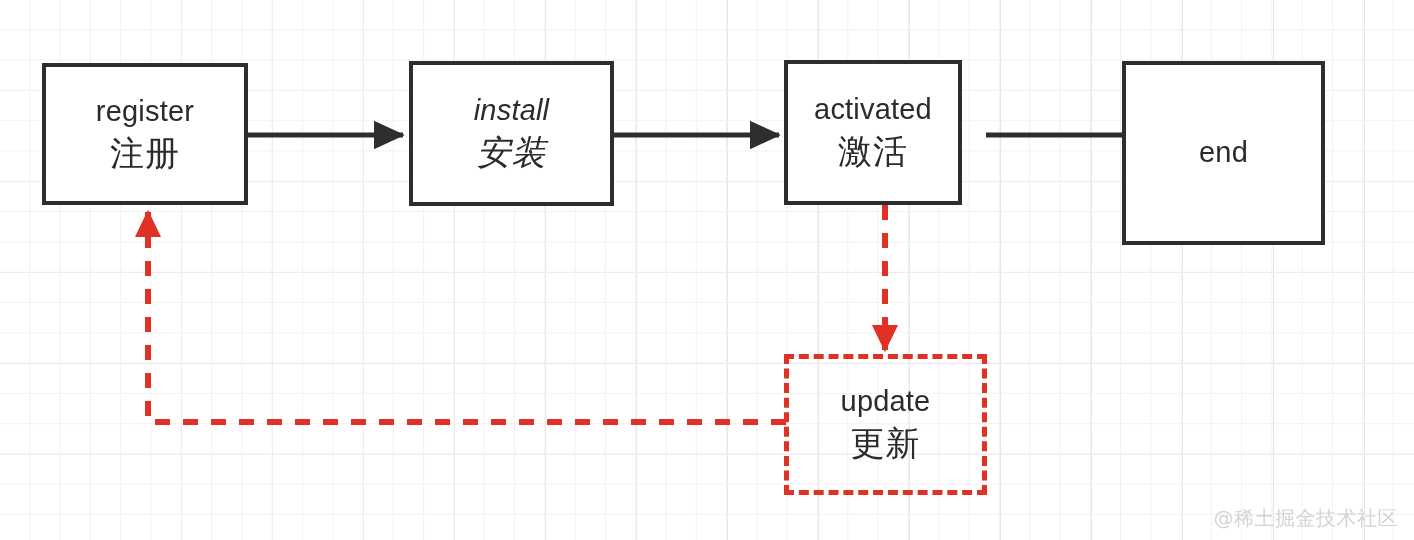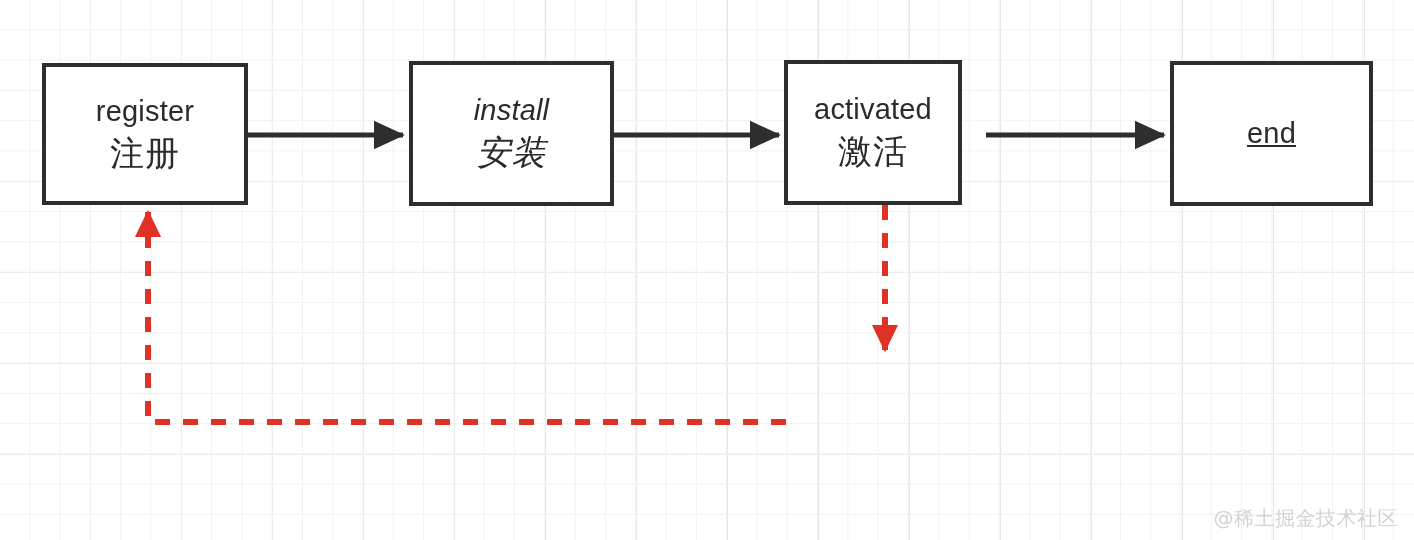--- a/index.html
+++ b/index.html
@@ -62,21 +62,21 @@
   .node .line-zh {
     font-size: 34px;
     font-weight: 400;
     letter-spacing: 1px;
     white-space: nowrap;
     margin-top: 2px;
   }
   #node-register { left: 42px;   top: 63px;  width: 206px; height: 142px; }
   #node-install  { left: 409px;  top: 61px;  width: 205px; height: 145px; font-style: italic; }
   #node-activated{ left: 784px;  top: 60px;  width: 178px; height: 145px; }
-  #node-end      { left: 1170px; top: 61px;  width: 203px; height: 145px; text-decoration: underline; }
+  #node-end      { left: 1122px; top: 61px;  width: 203px; height: 184px; }
   #node-update   { left: 784px;  top: 354px; width: 203px; height: 141px; }
 
   .watermark {
     position: absolute;
     right: 16px;
     bottom: 8px;
     font-size: 20px;
     color: #d3d3d3;
     letter-spacing: 0.5px;
     white-space: nowrap;
@@ -121,16 +121,20 @@
 
   <div class="node solid" id="node-activated">
     <span class="line-en">activated</span>
     <span class="line-zh">激活</span>
   </div>
 
   <div class="node solid" id="node-end">
     <span class="line-en">end</span>
   </div>
 
+  <div class="node dashed" id="node-update">
+    <span class="line-en">update</span>
+    <span class="line-zh">更新</span>
+  </div>
 
   <div class="watermark">@稀土掘金技术社区</div>
 
 </div>
 
 </body></html>

